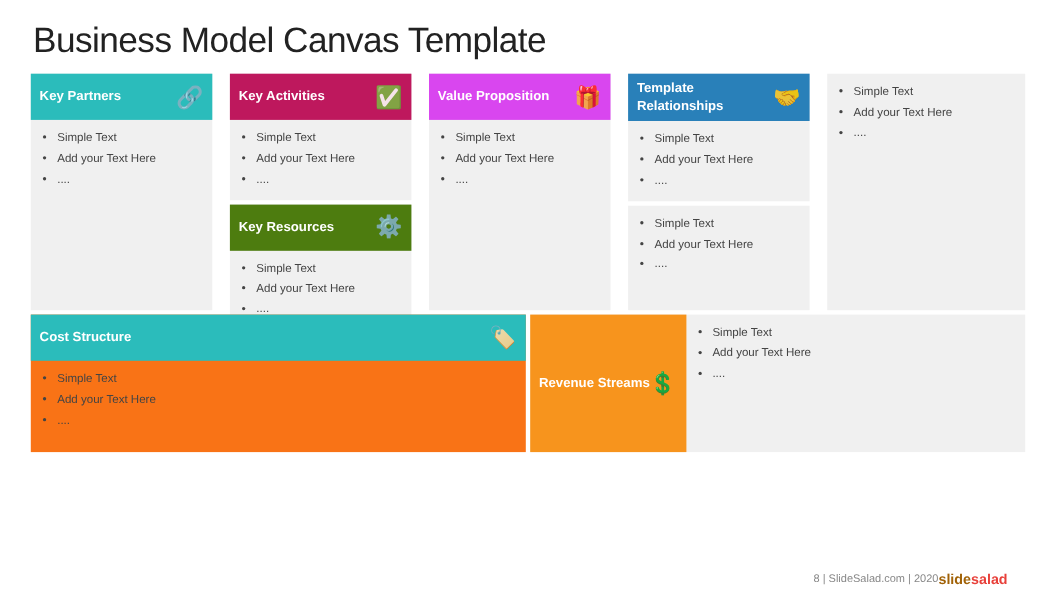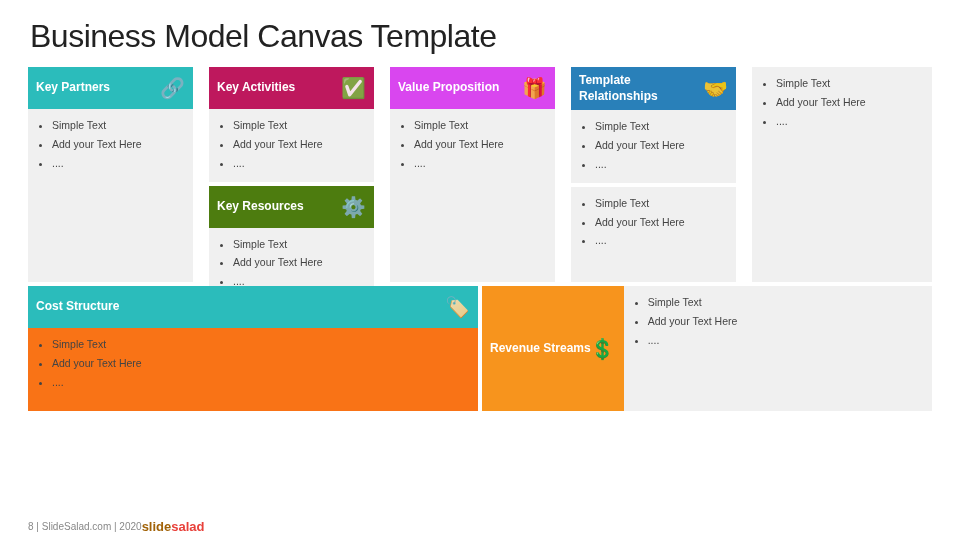--- a/index.html
+++ b/index.html
@@ -108,21 +108,21 @@
       display: flex;
     }
 
     
     .footer {
       position: absolute;
       bottom: 6px;
       left: 28px;
       right: 44px;
       display: flex;
-      justify-content: flex-start;
+      justify-content: flex-end;
       align-items: center;
       font-size: 10px;
       color: #888;
     }
 
     .footer-brand {
       font-size: 13px;
       color: #aaa;
       font-weight: 300;
     }

